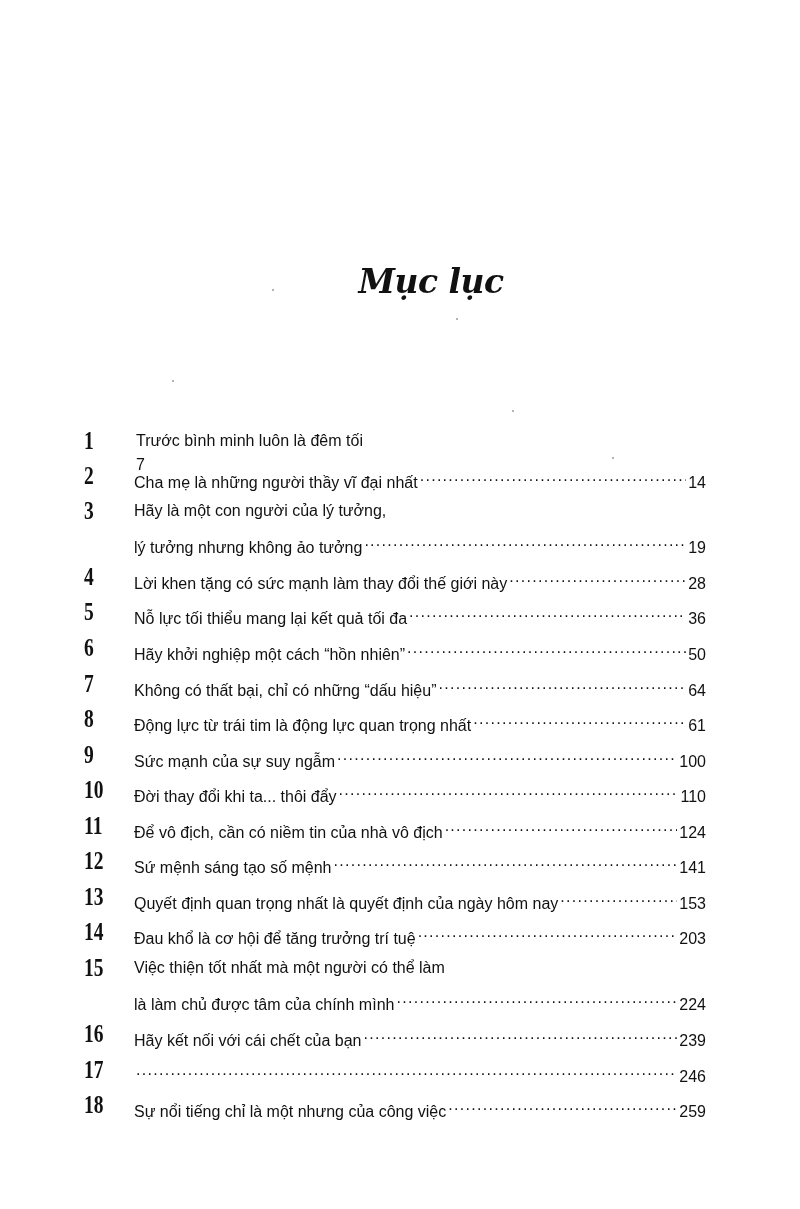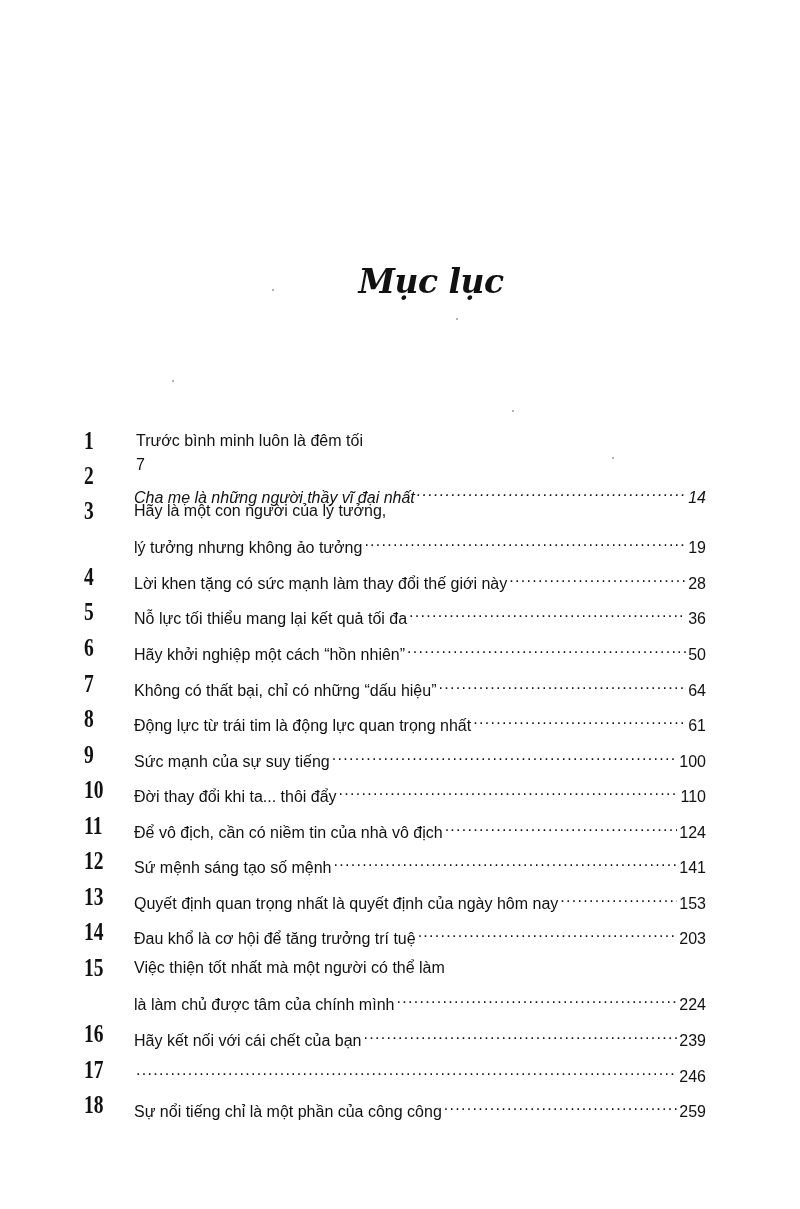--- a/index.html
+++ b/index.html
@@ -109,21 +109,21 @@
       <div class="num">1</div>
       <div class="line" style="top:3px;flex-direction:column;">
         <span class="text">Trước bình minh luôn là đêm tối</span>
         <span class="leader"></span>
         <span class="page-no">7</span>
       </div>
     </div>
 
     <div class="entry" style="top:461px;">
       <div class="num">2</div>
-      <div class="line" style="top:18px;font-style:italic;">
+      <div class="line" style="top:3px;">
         <span class="text">Cha mẹ là những người thầy vĩ đại nhất</span>
         <span class="leader"></span>
         <span class="page-no">14</span>
       </div>
     </div>
 
     <div class="entry" style="top:496px;">
       <div class="num">3</div>
       <div class="line" style="top:3px;">
         <span class="text">Hãy là một con người của lý tưởng,</span>
@@ -176,21 +176,21 @@
       <div class="line" style="top:3px;">
         <span class="text">Động lực từ trái tim là động lực quan trọng nhất</span>
         <span class="leader"></span>
         <span class="page-no">61</span>
       </div>
     </div>
 
     <div class="entry" style="top:740px;">
       <div class="num">9</div>
       <div class="line" style="top:3px;">
-        <span class="text">Sức mạnh của sự suy tiếng</span>
+        <span class="text">Sức mạnh của sự suy ngẫm</span>
         <span class="leader"></span>
         <span class="page-no">100</span>
       </div>
     </div>
 
     <div class="entry" style="top:775px;">
       <div class="num">10</div>
       <div class="line" style="top:3px;">
         <span class="text">Đời thay đổi khi ta... thôi đẩy</span>
         <span class="leader"></span>
@@ -259,21 +259,21 @@
       <div class="num">17</div>
       <div class="line" style="top:3px;">
         <span class="leader"></span>
         <span class="page-no">246</span>
       </div>
     </div>
 
     <div class="entry" style="top:1090px;">
       <div class="num">18</div>
       <div class="line" style="top:3px;">
-        <span class="text">Sự nổi tiếng chỉ là một phần của công công</span>
+        <span class="text">Sự nổi tiếng chỉ là một nhưng của công việc</span>
         <span class="leader"></span>
         <span class="page-no">259</span>
       </div>
     </div>
 
   </div>
 
   <div class="speck" style="left:272px; top:289px;"></div>
   <div class="speck" style="left:456px; top:318px;"></div>
   <div class="speck" style="left:172px; top:380px;"></div>

